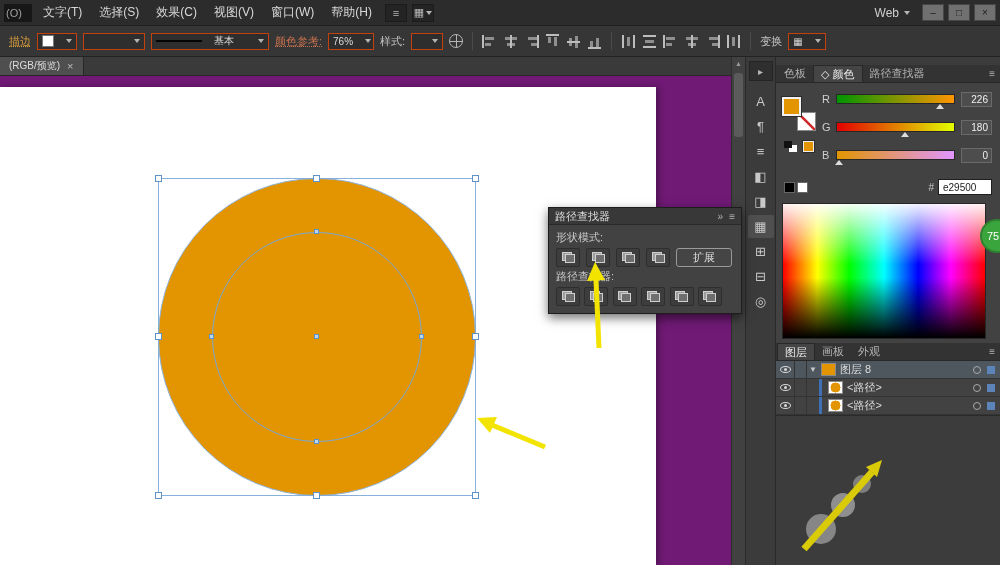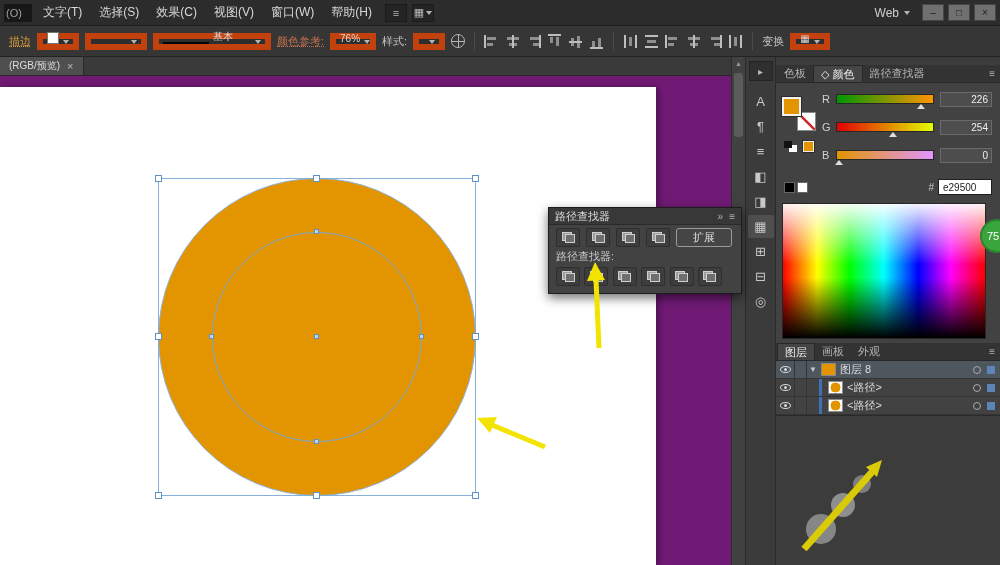--- a/index.html
+++ b/index.html
@@ -15,21 +15,21 @@
   .mb-right{margin-left:auto;display:flex;align-items:center;gap:4px}
   .workspace{display:flex;align-items:center;gap:5px;color:#d0d0d0;padding:0 8px;font-size:12px}
   .winbtn{width:22px;height:17px;background:#707070;border:1px solid #464646;color:#1d1d1d;font-size:10px;display:flex;align-items:center;justify-content:center}
   .caret{width:0;height:0;border-left:3px solid transparent;border-right:3px solid transparent;border-top:4px solid #b5b5b5;display:inline-block}
 
   
   .controlbar{height:31px;background:#363636;border-bottom:1px solid #222;display:flex;align-items:center;gap:6px;padding:0 9px;font-size:11px}
   .cb-link-stroke{color:#d79b3a;text-decoration:underline dotted;white-space:nowrap}
   .cb-link-opacity{color:#c4704e;text-decoration:underline dotted;white-space:nowrap}
   .cb-label{color:#c3c3c3;white-space:nowrap}
-  .cb-select{height:17px;background:#2e2e2e;border:6px solid #c2410c;display:flex;align-items:flex-end;padding:0 4px;gap:4px;font-size:10px;color:#ddd}
+  .cb-select{height:17px;background:#2e2e2e;border:1px solid #c2410c;display:flex;align-items:center;padding:0 4px;gap:12px;font-size:10px;color:#ddd}
   .sw-white{width:12px;height:12px;background:#fff;border:1px solid #777}
   .line-prev{width:46px;height:2px;background:#050505}
   .globe{width:14px;height:14px;border:1px solid #b5b5b5;border-radius:50%;
     background:linear-gradient(#b5b5b5,#b5b5b5) 0 6px/14px 1px no-repeat,
                linear-gradient(#b5b5b5,#b5b5b5) 6px 0/1px 14px no-repeat}
   .cb-sep{width:1px;height:18px;background:#4b4b4b;margin:0 3px;flex:0 0 auto}
   .cbi{width:15px;height:13px;flex:0 0 auto}
   .cbi.v1{background:linear-gradient(#bdbdbd,#bdbdbd) 0 0/2px 13px no-repeat,linear-gradient(#8f8f8f,#8f8f8f) 3px 2px/9px 3px no-repeat,linear-gradient(#8f8f8f,#8f8f8f) 3px 8px/6px 3px no-repeat}
   .cbi.v2{background:linear-gradient(#bdbdbd,#bdbdbd) 7px 0/2px 13px no-repeat,linear-gradient(#8f8f8f,#8f8f8f) 2px 2px/12px 3px no-repeat,linear-gradient(#8f8f8f,#8f8f8f) 4px 8px/8px 3px no-repeat}
   .cbi.v3{background:linear-gradient(#bdbdbd,#bdbdbd) 13px 0/2px 13px no-repeat,linear-gradient(#8f8f8f,#8f8f8f) 4px 2px/9px 3px no-repeat,linear-gradient(#8f8f8f,#8f8f8f) 7px 8px/6px 3px no-repeat}
@@ -99,21 +99,21 @@
      background:linear-gradient(#111,#111) 0 0/8px 7px no-repeat,linear-gradient(#fff,#fff) 5px 4px/8px 7px no-repeat;border:0}
   .mini-orange{position:absolute;left:27px;top:58px;width:11px;height:11px;background:#e29500;border:1px solid #eee;outline:1px solid #2c2c2c}
   .sliders{position:absolute;left:46px;top:8px;right:8px}
   .ch-row{display:flex;align-items:center;height:16px;margin-bottom:12px}
   .ch-label{width:12px;font-size:11px;color:#cfcfcf}
   .ch-bar{flex:1;height:10px;border:1px solid #272727;position:relative;margin:0 6px 0 2px}
   .r-bar{background:linear-gradient(to right,rgb(0,149,0),rgb(255,149,0))}
   .g-bar{background:linear-gradient(to right,rgb(226,0,0),rgb(226,255,0))}
   .b-bar{background:linear-gradient(to right,rgb(226,149,0),rgb(226,149,255))}
   .ch-handle{position:absolute;bottom:-6px;width:0;height:0;border-left:4px solid transparent;border-right:4px solid transparent;border-bottom:5px solid #ddd;transform:translateX(-4px)}
-  .ch-val{width:52px;height:15px;background:#4d4d4d;border:1px solid #6a6a6a;color:#f0f0f0;font-size:10px;text-align:right;padding-right:3px;line-height:13px}
+  .ch-val{width:31px;height:15px;background:#4d4d4d;border:1px solid #6a6a6a;color:#f0f0f0;font-size:10px;text-align:right;padding-right:3px;line-height:13px}
   .hex-row{position:absolute;left:8px;top:96px;right:8px;display:flex;align-items:center}
   .bw-black{width:11px;height:11px;background:#000;border:1px solid #666}
   .bw-white{width:11px;height:11px;background:#fff;border:1px solid #666;margin-left:2px}
   .hex-label{margin-left:auto;color:#c8c8c8;font-size:10px;margin-right:4px}
   .hex-field{width:54px;height:16px;background:#fff;color:#222;font-size:10px;line-height:15px;padding-left:4px;border:1px solid #1f1f1f}
   .spectrum{position:absolute;left:6px;top:120px;width:204px;height:136px;border:1px solid #262626;
     background:linear-gradient(to bottom,rgba(255,255,255,.95),rgba(255,255,255,0) 45%,rgba(0,0,0,0) 55%,#000),
                linear-gradient(to right,#f00,#ff0 17%,#0f0 33%,#0ff 50%,#00f 67%,#f0f 83%,#f00)}
   .badge{position:absolute;left:204px;top:162px;width:34px;height:34px;border-radius:50%;background:#3aa53c;border:2px solid #2e8330;color:#fff;font-size:11px;display:flex;align-items:center;justify-content:flex-start;padding-left:5px;z-index:9}
 
@@ -247,20 +247,21 @@
         <span class="anchor" style="left:314px;top:363px"></span>
         <span class="anchor" style="left:209px;top:258px"></span>
 
         <div class="pf-panel">
           <div class="pf-header">
             <span>路径查找器</span>
             <span class="sp">»</span>
             <span style="color:#b5b5b5;font-size:10px">≡</span>
           </div>
           <div class="pf-body">
+            <div class="pf-label">形状模式:</div>
             <div class="pf-row">
               <span class="pf-btn">
                   <span class="pfg"></span>
                 </span>
               <span class="pf-btn">
                   <span class="pfg"></span>
                 </span>
               <span class="pf-btn">
                   <span class="pfg"></span>
                 </span>
@@ -342,21 +343,21 @@
             <span class="ch-bar r-bar">
                 <span class="ch-handle" style="left:88%"></span>
               </span>
             <span class="ch-val">226</span>
           </div>
           <div class="ch-row">
             <span class="ch-label">G</span>
             <span class="ch-bar g-bar">
                 <span class="ch-handle" style="left:58%"></span>
               </span>
-            <span class="ch-val">254</span>
+            <span class="ch-val">180</span>
           </div>
           <div class="ch-row">
             <span class="ch-label">B</span>
             <span class="ch-bar b-bar">
                 <span class="ch-handle" style="left:2%"></span>
               </span>
             <span class="ch-val">0</span>
           </div>
         </div>
 

